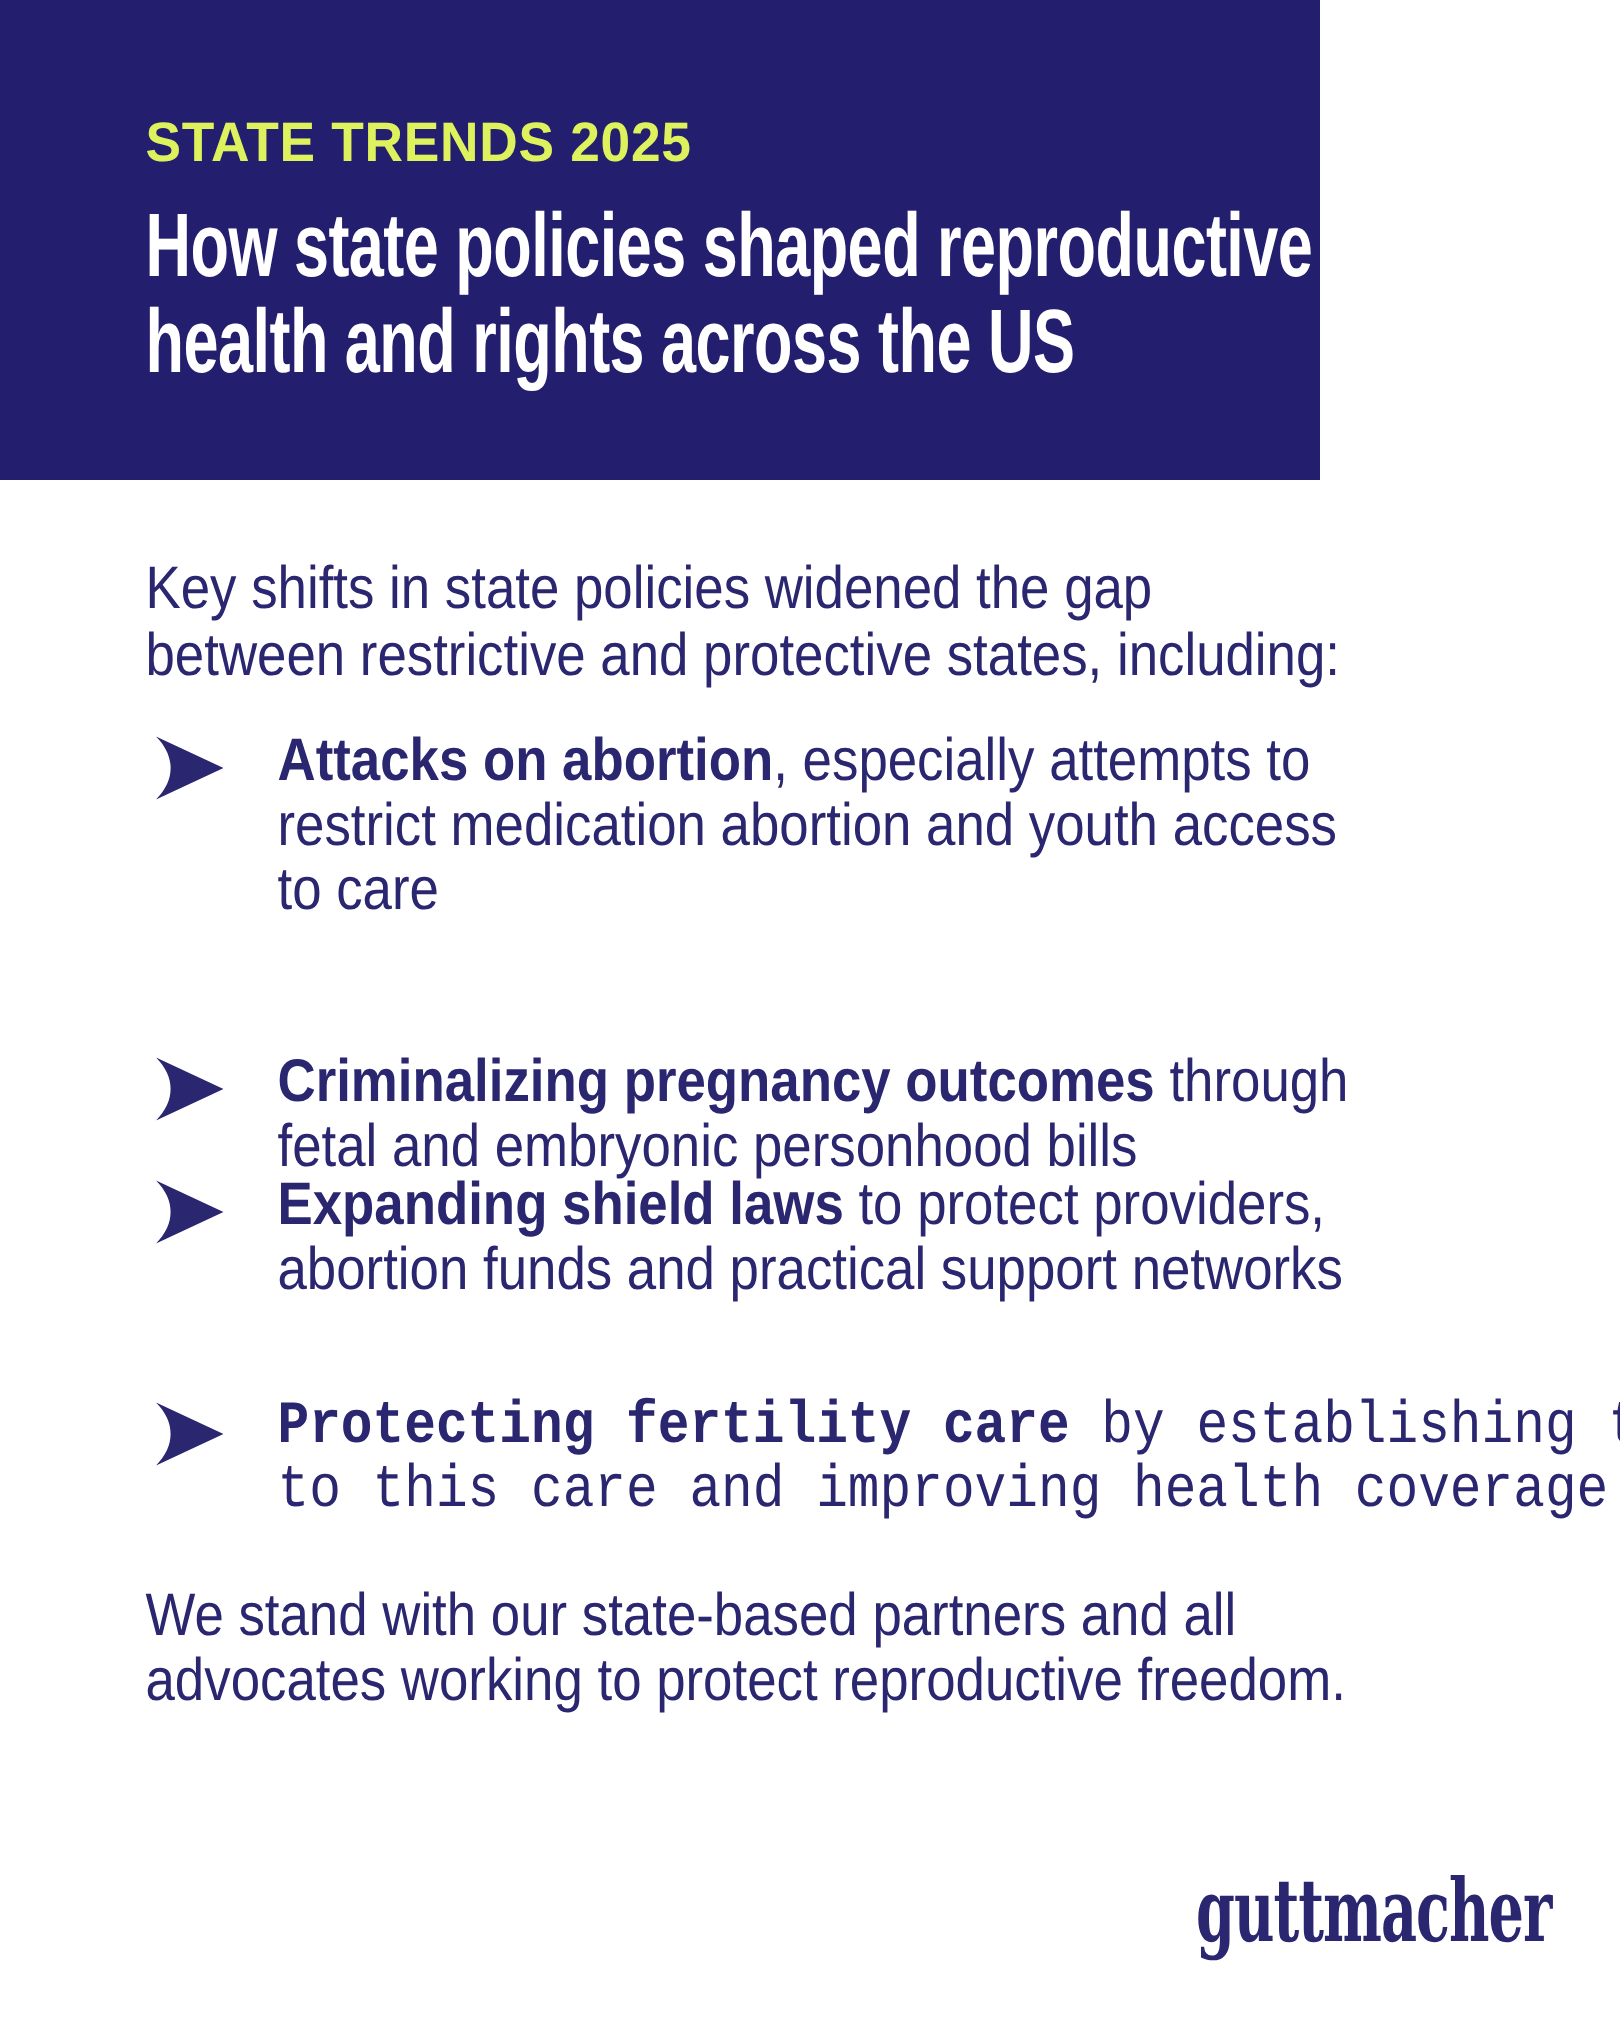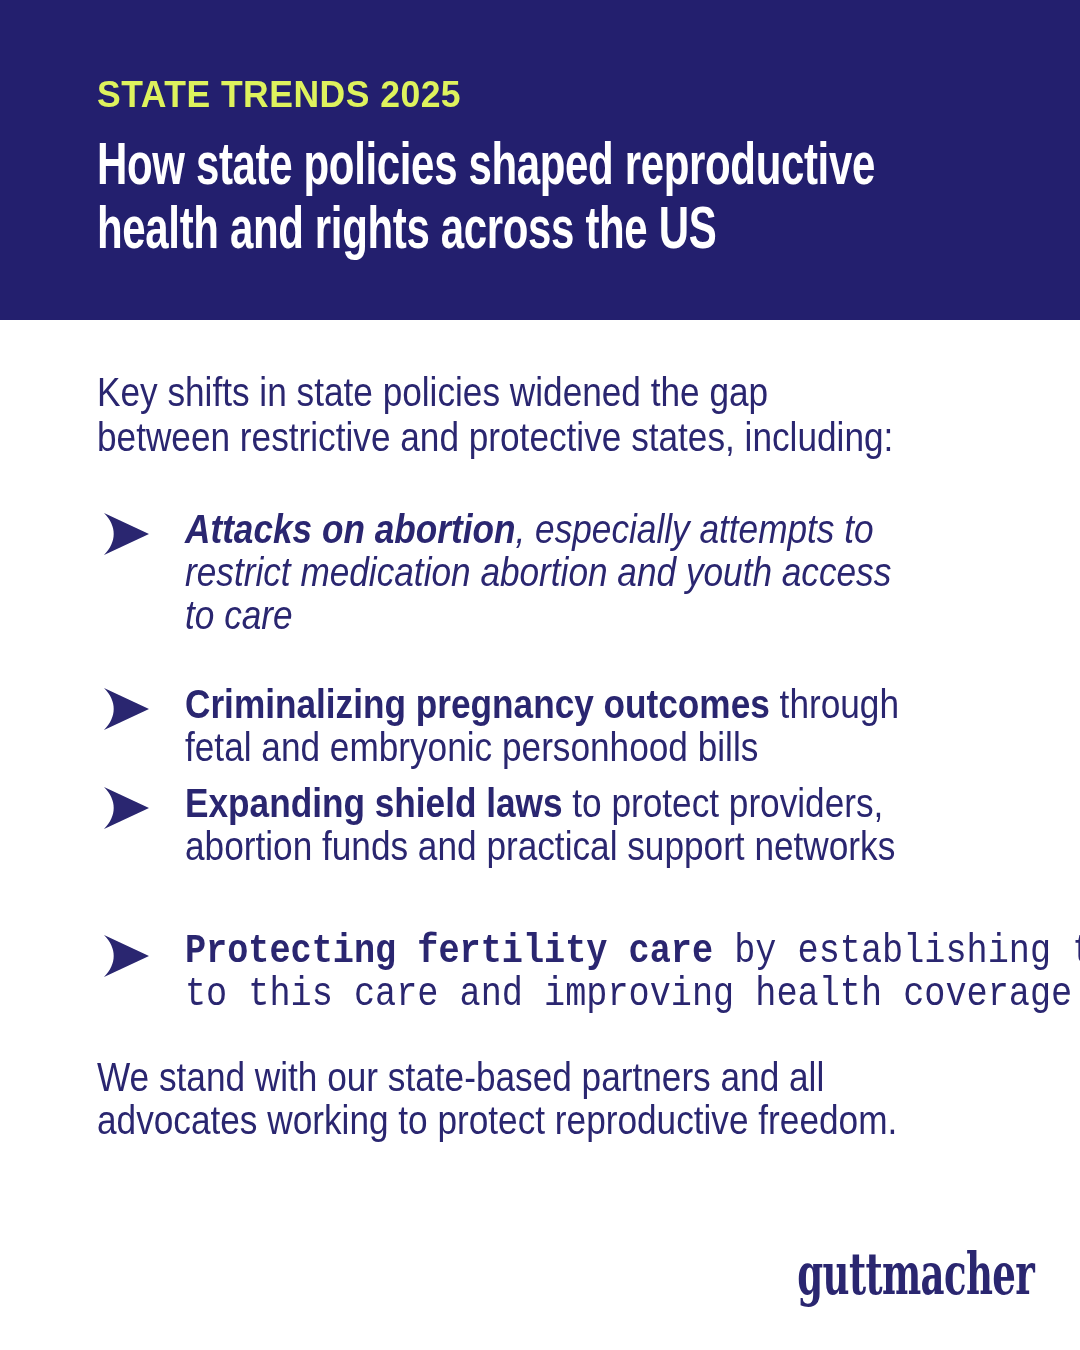--- a/index.html
+++ b/index.html
@@ -12,21 +12,21 @@
   html,body{width:1080px;height:1350px;}
   body{
     position:relative;
     background:var(--white);
     font-family:"Liberation Sans", sans-serif;
     overflow:hidden;
   }
   
   .header{
     position:absolute;left:0;top:0;
-    width:1080px;height:320px;
+    width:880px;height:320px;
     background:var(--navy);
   }
   .eyebrow{
     position:absolute;left:97px;top:74px;
     color:var(--yellow);
     font-size:37px;font-weight:bold;
     letter-spacing:.5px;
     white-space:nowrap;
     transform:scaleX(0.96);transform-origin:0 0;
   }
@@ -42,22 +42,22 @@
   .para{
     color:var(--text);
     font-size:40px;line-height:45px;
     transform:scaleX(0.88);transform-origin:0 0;
   }
   .para .line{white-space:nowrap;}
   .intro{position:absolute;left:97px;top:370px;}
   .closing{position:absolute;left:97px;top:1056px;line-height:43px;}
   
   .bullet{position:absolute;left:103px;width:950px;}
-  .bullet.b1{top:508px;font-style:italic;}
-  .bullet.b2{top:683px;}
+  .bullet.b1{top:486px;}
+  .bullet.b2{top:700px;}
   .bullet.b3{top:782px;}
   .bullet.b4{top:930px;font-family:Liberation Mono, monospace;}
   .arrow{position:absolute;left:0;top:5px;width:46px;height:42px;}
   .arrow svg{display:block;width:46px;height:42px;}
   .btext{
     margin-left:82px;
     color:var(--text);
     font-size:40px;line-height:43px;
     transform:scaleX(0.88);transform-origin:0 0;
   }

